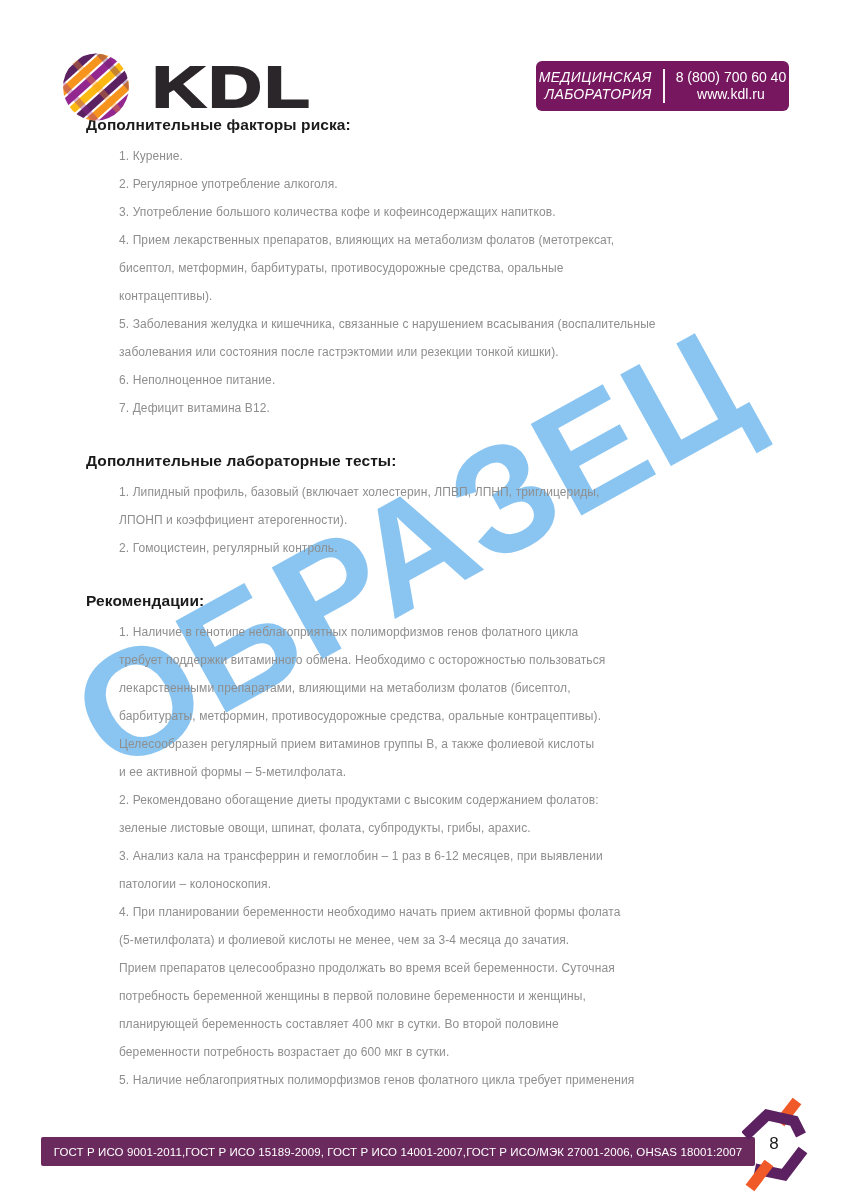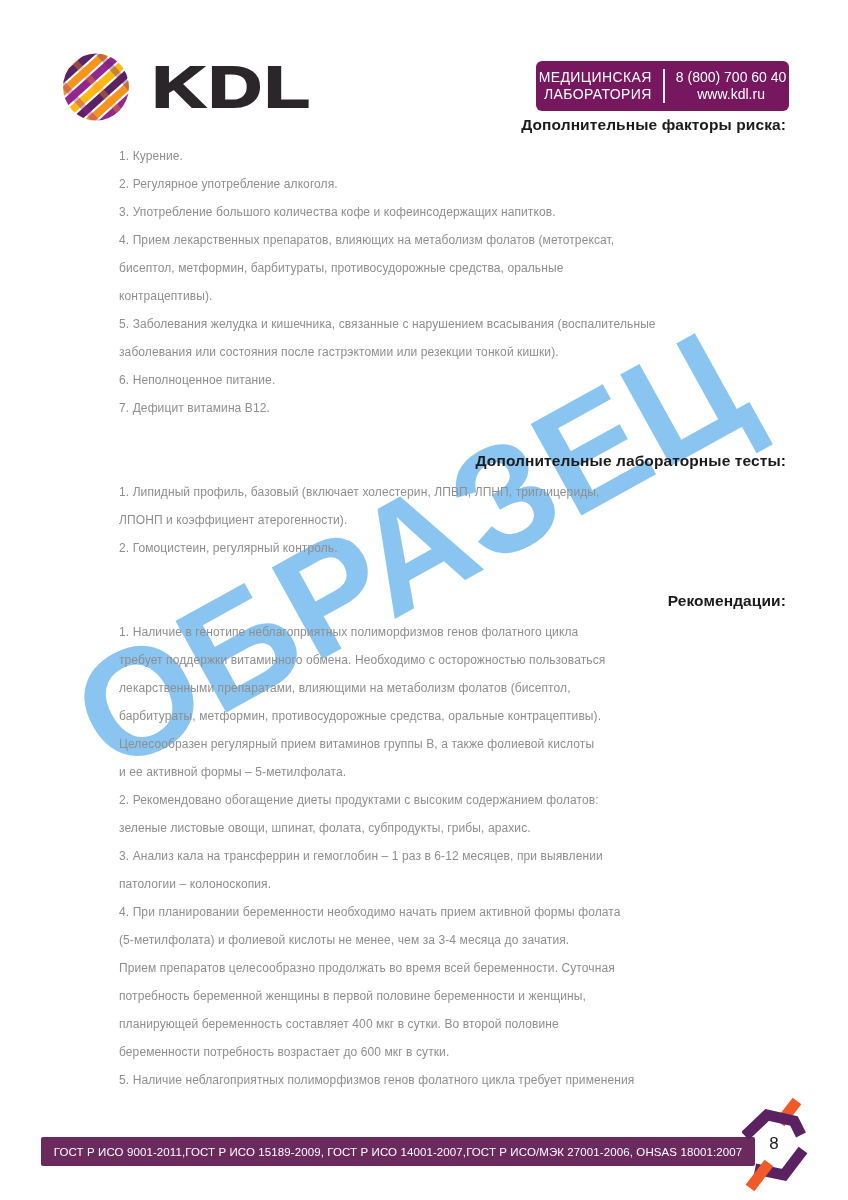--- a/index.html
+++ b/index.html
@@ -32,29 +32,29 @@
   .wordmark{
     font-size:58px;font-weight:bold;color:var(--wordmark_dark);
     letter-spacing:2px;transform:scaleX(1.28);transform-origin:left center;
     -webkit-text-stroke:2px var(--wordmark_dark);line-height:70px;display:inline-block;
   }
   .contact-box{
     position:absolute;right:0;top:9px;width:253px;height:50px;
     background:var(--brand_purple);border-radius:6px;
     display:flex;align-items:center;justify-content:center;gap:11px;color:#fff;
   }
-  .tagline{text-align:right;font-size:14px;line-height:17px;letter-spacing:.4px;}
+  .tagline{text-align:right;font-size:14px;line-height:17px;letter-spacing:.4px;font-style:italic;}
   .vdiv{width:2px;height:34px;background:rgba(255,255,255,.95);}
   .contact{text-align:center;font-size:14px;line-height:17px;}
   
   .content{position:absolute;left:86px;top:114px;width:700px;z-index:1;}
   .section + .section{margin-top:28px;}
   .heading{
     font-size:15.5px;line-height:22px;font-weight:bold;
-    color:var(--heading_dark);margin-bottom:6px;letter-spacing:.1px;text-align:right;
+    color:var(--heading_dark);margin-bottom:6px;letter-spacing:.1px;
   }
   .line{
     font-size:12px;line-height:28px;color:var(--text_gray);
     white-space:nowrap;letter-spacing:.1px;margin-left:33px;
   }
   
   .cert-bar{
     position:absolute;left:41px;top:1121px;width:714px;height:29px;
     background:var(--footer_purple);border-radius:2px;z-index:2;
     display:flex;align-items:center;justify-content:center;

